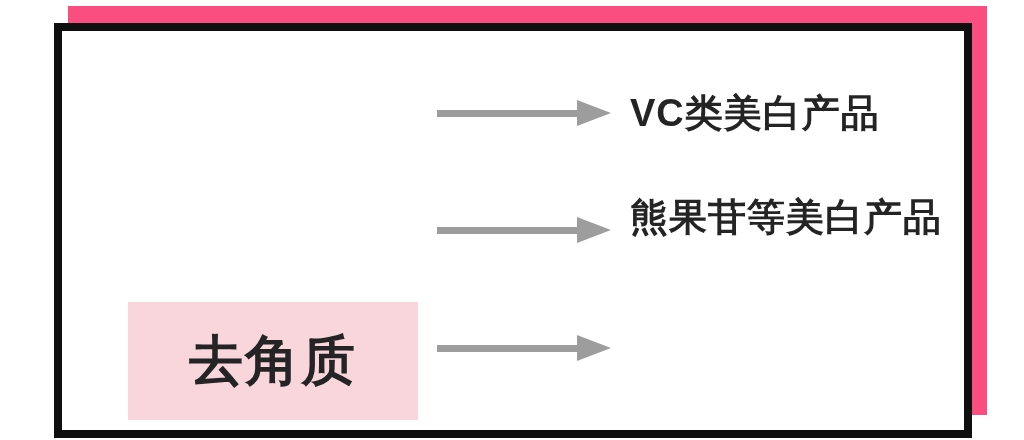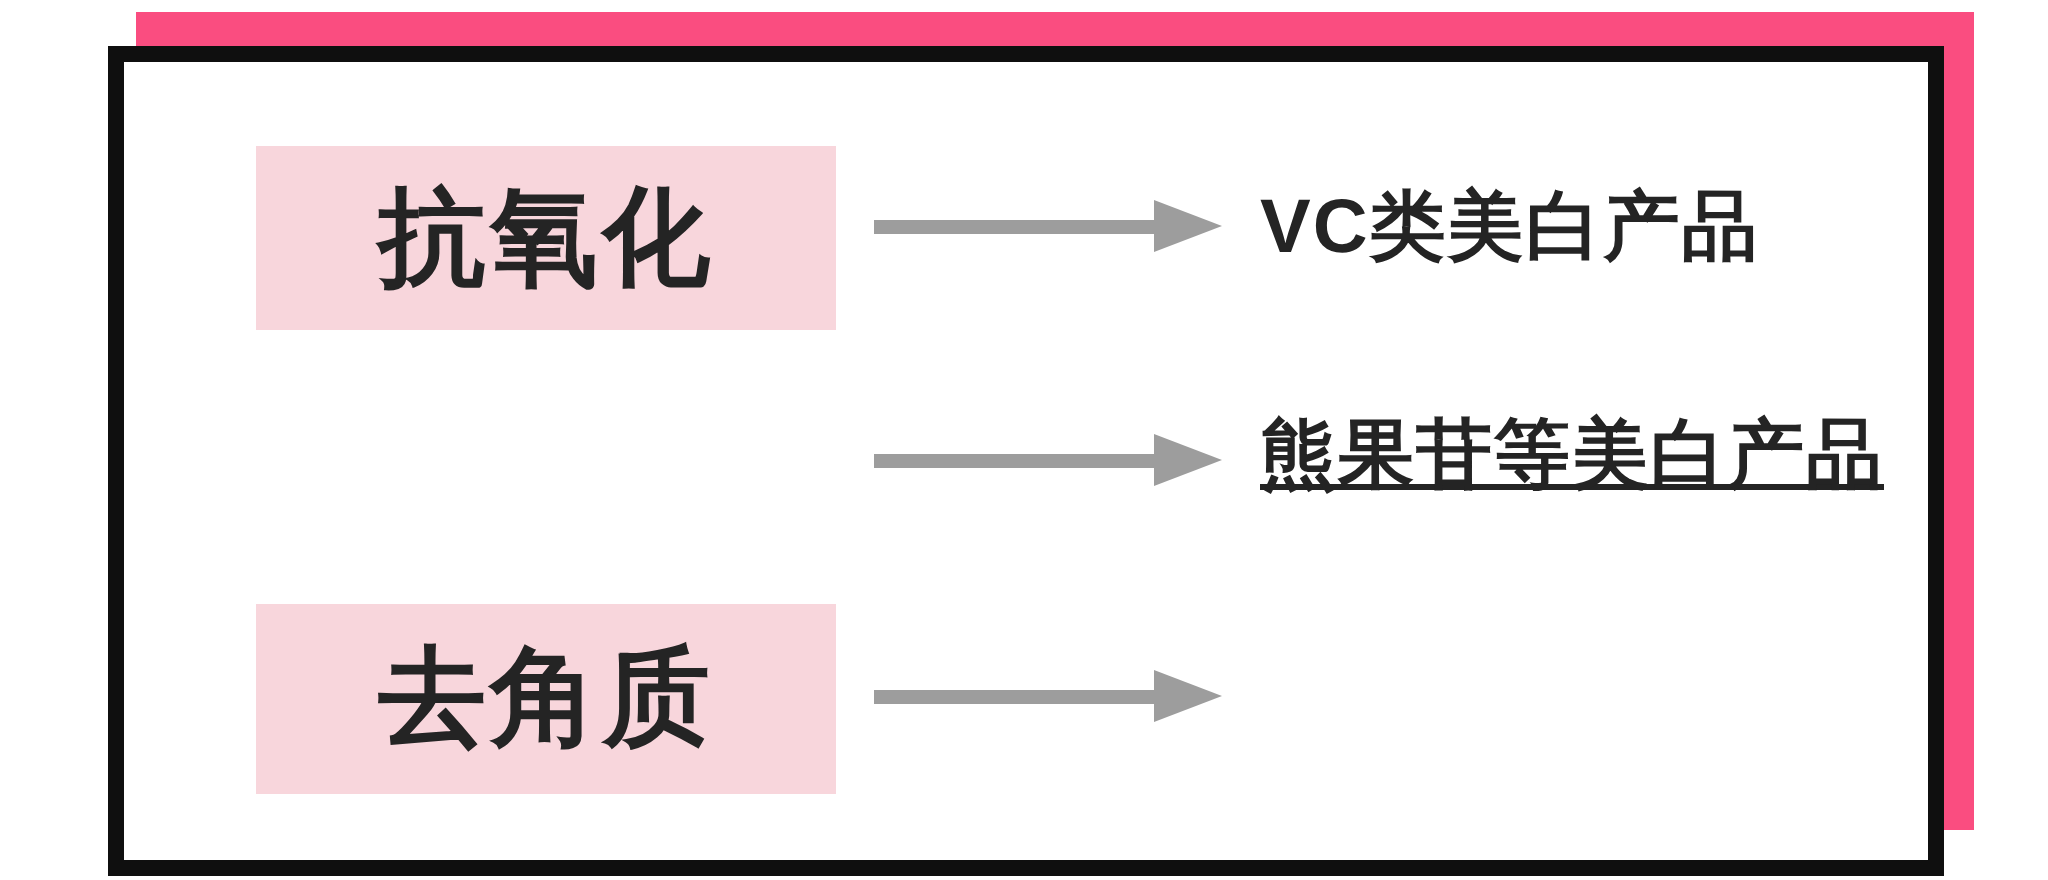--- a/index.html
+++ b/index.html
@@ -35,21 +35,21 @@
     color: #242424;
     display: flex;
     align-items: center;
     justify-content: center;
     font-weight: bold;
     letter-spacing: 2px;
     white-space: nowrap;
   }
   .label-1 { top: 73px;  height: 92px; font-size: 54px; }
   .label-2 { top: 183px; height: 90px; font-size: 38px; letter-spacing: 0; }
-  .label-3 { top: 302px; height: 95px; font-size: 54px; }
+  .label-3 { top: 302px; height: 118px; font-size: 54px; }
 
   .arrow {
     position: absolute;
     left: 437px;
     width: 174px;
     height: 26px;
     display: flex;
     align-items: center;
   }
   .arrow-1 { top: 100px; }
@@ -73,31 +73,30 @@
     height: 44px;
     display: flex;
     align-items: center;
     color: #242424;
     font-weight: bold;
     font-size: 38px;
     letter-spacing: 1px;
     white-space: nowrap;
   }
   .result-1 { top: 91px; text-align: right; }
-  .result-2 { top: 205px; text-decoration: underline; }
+  .result-2 { top: 195px; }
   .result-3 { top: 325px; }
 </style>
 </head>
 <body>
 
 <div class="canvas">
   <div class="pink-backdrop"></div>
   <div class="frame"></div>
 
-  <div class="row-label label-1">抗氧化</div>
   <div class="arrow arrow-1">
     <div class="shaft"></div>
     <div class="head"></div>
   </div>
   <div class="row-result result-1">VC类美白产品</div>
 
   <div class="arrow arrow-2">
     <div class="shaft"></div>
     <div class="head"></div>
   </div>

